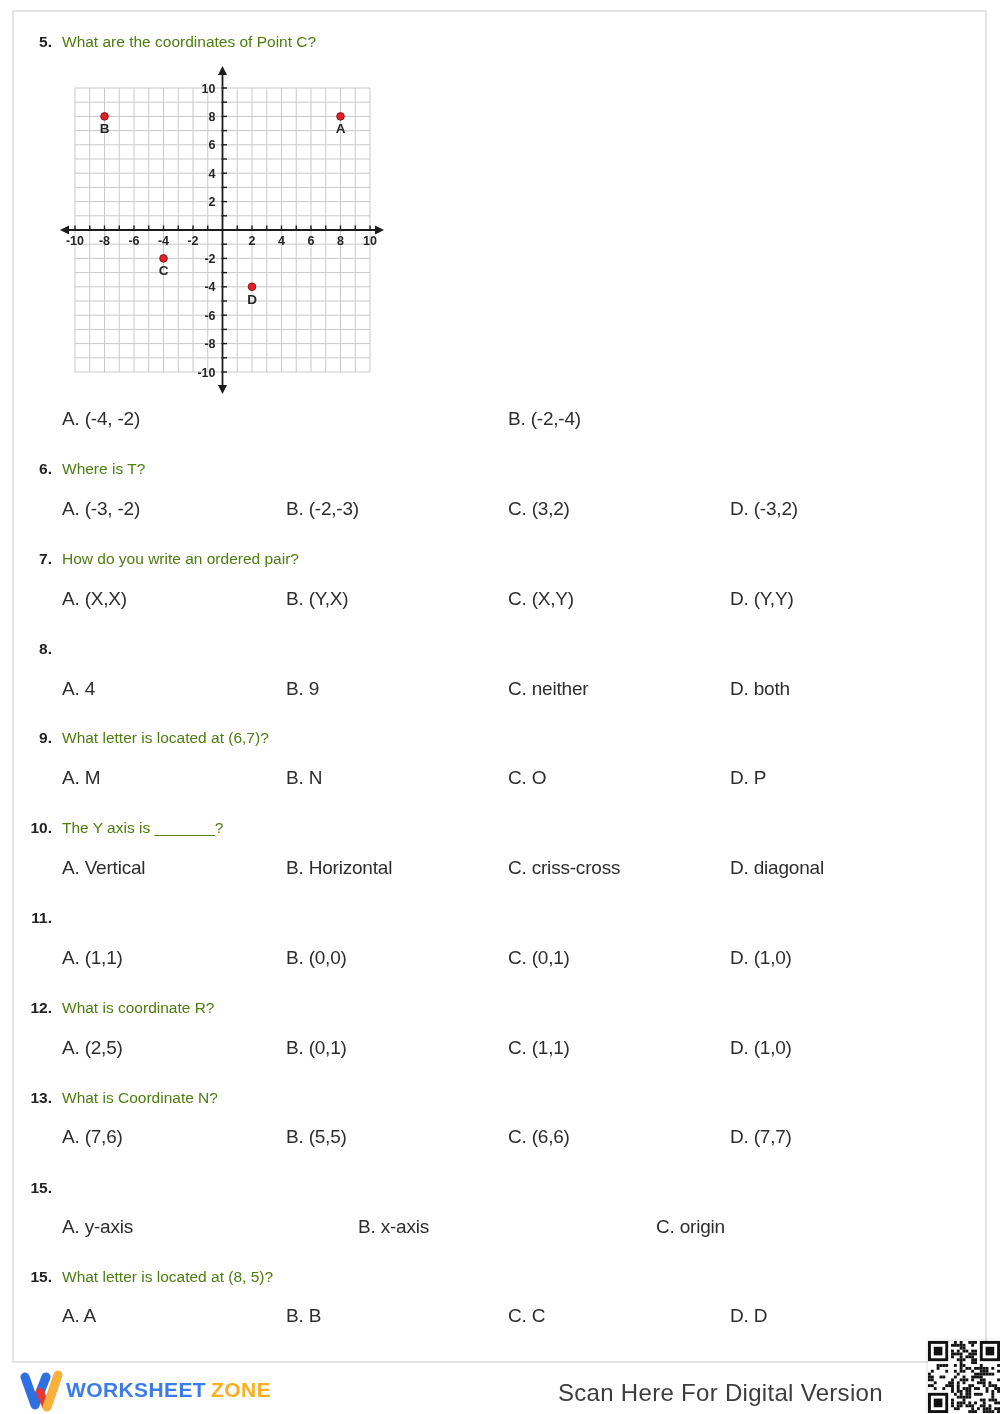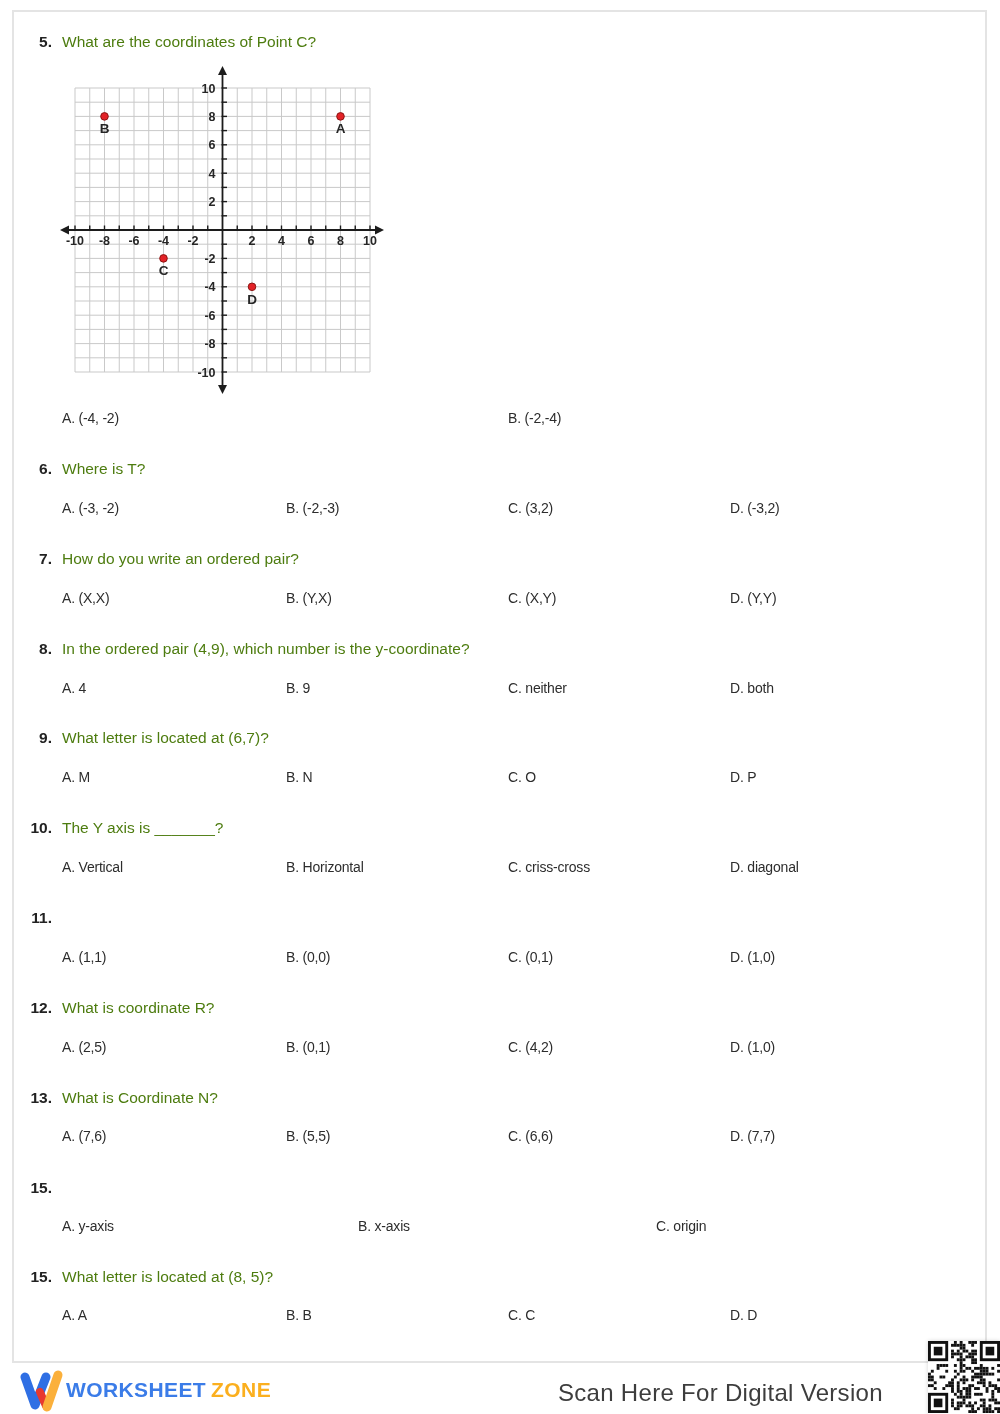--- a/index.html
+++ b/index.html
@@ -7,21 +7,21 @@
     width:1000px;height:1414px;position:relative;overflow:hidden;
     font-family:"Liberation Sans", sans-serif;color:#2d2d2d;
   }
   .page-border{
     position:absolute;left:12px;top:10px;width:971px;height:1349px;
     border:2px solid #e4e4e4;background:#ffffff;
   }
   .qline{position:absolute;left:0;width:100%;height:22px;font-size:15.5px;line-height:22px;}
   .qnum{position:absolute;left:0;width:52px;text-align:right;font-weight:700;color:#222;}
   .qtext{position:absolute;left:62px;color:#4d7c0f;}
-  .optrow{position:absolute;left:0;width:100%;height:21px;font-size:14px;line-height:21px;}
+  .optrow{position:absolute;left:0;width:100%;height:21px;font-size:19px;line-height:21px;}
   .opt{position:absolute;color:#2d2d2d;letter-spacing:-0.2px;}
   #coord-plane{position:absolute;left:56px;top:62px;}
   .footer-logo{position:absolute;left:20px;top:1368px;width:46px;height:46px;}
   .brand{position:absolute;left:66px;top:1378px;font-size:21px;font-weight:700;letter-spacing:0.4px;white-space:nowrap;}
   .brand .w1{color:#3b7ce8;}
   .brand .w2{color:#fbaf1e;margin-left:5px;}
   .scan-text{position:absolute;left:558px;top:1379px;font-size:24px;color:#3d3d3d;letter-spacing:0.3px;white-space:nowrap;}
   #qr-svg{position:absolute;left:928px;top:1341px;background:#ffffff;box-shadow:0 0 4px rgba(0,0,0,0.18);}
 </style>
 </head>
@@ -176,21 +176,20 @@
   </div>
   <div class="optrow" style="top:588px">
     <span class="opt" style="left:62px">A. (X,X)</span>
     <span class="opt" style="left:286px">B. (Y,X)</span>
     <span class="opt" style="left:508px">C. (X,Y)</span>
     <span class="opt" style="left:730px">D. (Y,Y)</span>
   </div>
 
   <div class="qline" style="top:638px">
     <span class="qnum">8.</span>
-    <span class="qtext">In the ordered pair (4,9), which number is the y-coordinate?</span>
   </div>
   <div class="optrow" style="top:678px">
     <span class="opt" style="left:62px">A. 4</span>
     <span class="opt" style="left:286px">B. 9</span>
     <span class="opt" style="left:508px">C. neither</span>
     <span class="opt" style="left:730px">D. both</span>
   </div>
 
   <div class="qline" style="top:727px">
     <span class="qnum">9.</span>
@@ -224,21 +223,21 @@
     <span class="opt" style="left:730px">D. (1,0)</span>
   </div>
 
   <div class="qline" style="top:997px">
     <span class="qnum">12.</span>
     <span class="qtext">What is coordinate R?</span>
   </div>
   <div class="optrow" style="top:1037px">
     <span class="opt" style="left:62px">A. (2,5)</span>
     <span class="opt" style="left:286px">B. (0,1)</span>
-    <span class="opt" style="left:508px">C. (4,2)</span>
+    <span class="opt" style="left:508px">C. (1,1)</span>
     <span class="opt" style="left:730px">D. (1,0)</span>
   </div>
 
   <div class="qline" style="top:1087px">
     <span class="qnum">13.</span>
     <span class="qtext">What is Coordinate N?</span>
   </div>
   <div class="optrow" style="top:1126px">
     <span class="opt" style="left:62px">A. (7,6)</span>
     <span class="opt" style="left:286px">B. (5,5)</span>

